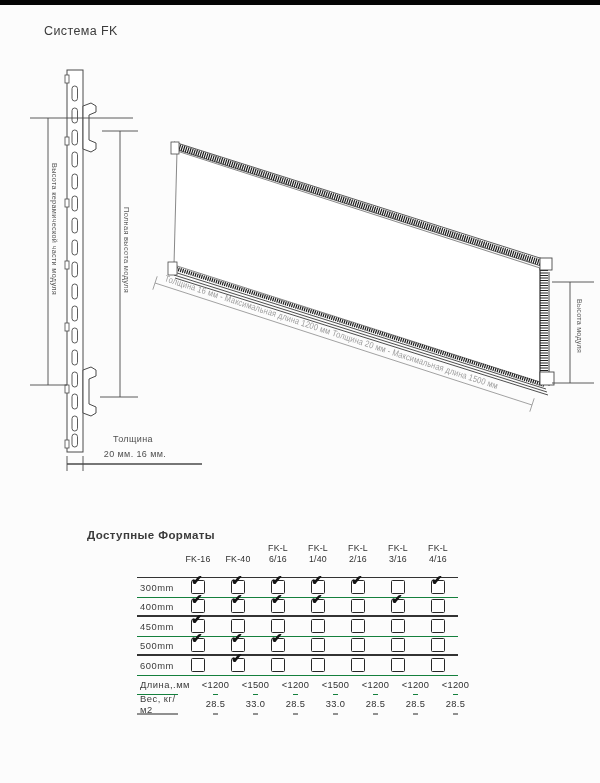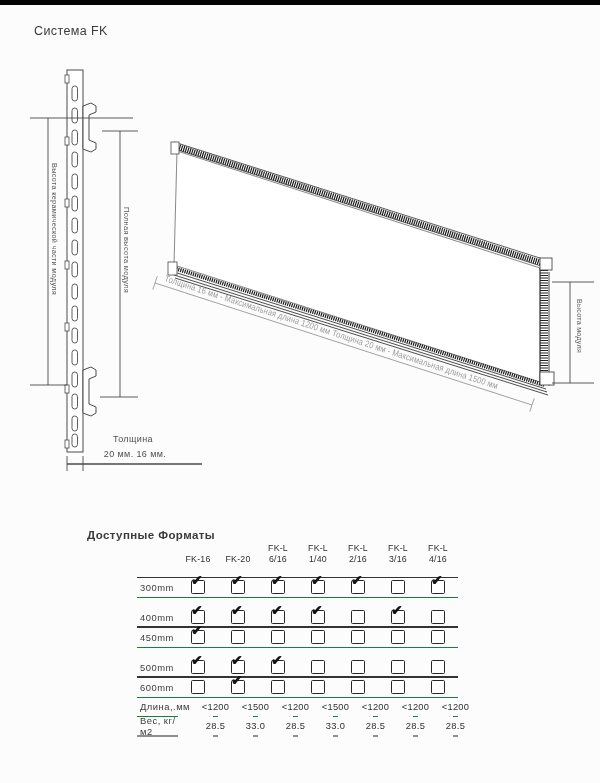--- a/index.html
+++ b/index.html
@@ -4,21 +4,21 @@
 <style>
   html,body{margin:0;padding:0;}
   body{
     width:600px;height:783px;position:relative;overflow:hidden;
     background:#fcfcfc;
     font-family:"Liberation Sans", sans-serif;
     -webkit-font-smoothing:antialiased;
   }
   .topbar{position:absolute;left:0;top:0;width:600px;height:5px;background:#050505;}
   .page-title{
-    position:absolute;left:34px;top:24px;
+    position:absolute;left:44px;top:24px;
     font-size:12.5px;color:#3b3b3b;letter-spacing:.4px;font-weight:400;
   }
   .drawing-svg{position:absolute;left:0;top:0;width:600px;height:530px;}
   svg text{font-family:"Liberation Sans", sans-serif;}
   .dimtext{fill:#5a5a5a;font-size:7.3px;letter-spacing:.3px;}
   .dimtext-right{fill:#5a5a5a;font-size:8px;letter-spacing:.3px;}
   .thick-label{fill:#4f4f4f;font-size:9px;letter-spacing:.4px;}
   .note-diag{fill:#9c9c9c;font-size:9px;letter-spacing:.2px;}
 
   
@@ -41,21 +41,21 @@
     height:27px;padding-bottom:12px;
     font-size:8.8px;line-height:1.28;color:#2f2f2f;letter-spacing:.2px;
     border-bottom:1.6px solid #333;
   }
   .lblcell{
     justify-content:flex-start;padding-left:3px;
     font-size:9.4px;letter-spacing:.5px;color:#3c3c3c;
   }
   .valcell{font-size:9.3px;letter-spacing:.3px;color:#303030;margin-left:35px;}
   .sep{border-bottom:1px solid #15803d;}
-  .sep-heavy{border-bottom:2px solid #333;margin-top:11px;}
+  .sep-heavy{border-bottom:2px solid #333;}
   .sep-bottom{border-bottom:2.5px solid #909090;}
   .cbx{
     position:relative;width:12px;height:12px;
     border:1.6px solid #262626;border-radius:1.5px;background:#fff;
   }
   .cbx .tick{
     display:none;position:absolute;left:-1px;top:-8px;
     font-size:14px;font-weight:bold;color:#141414;line-height:1;
   }
   .cbx.checked .tick{display:block;}
@@ -164,21 +164,21 @@
 <div class="ftable">
 
   <div class="trow">
     <div class="cell hdrcell"></div>
     <div class="cell hdrcell">
         <span></span>
         <span>FK-16</span>
       </div>
     <div class="cell hdrcell">
         <span></span>
-        <span>FK-20</span>
+        <span>FK-40</span>
       </div>
     <div class="cell hdrcell">
         <span>FK-L</span>
         <span>6/16</span>
       </div>
     <div class="cell hdrcell">
         <span>FK-L</span>
         <span>1/40</span>
       </div>
     <div class="cell hdrcell">

